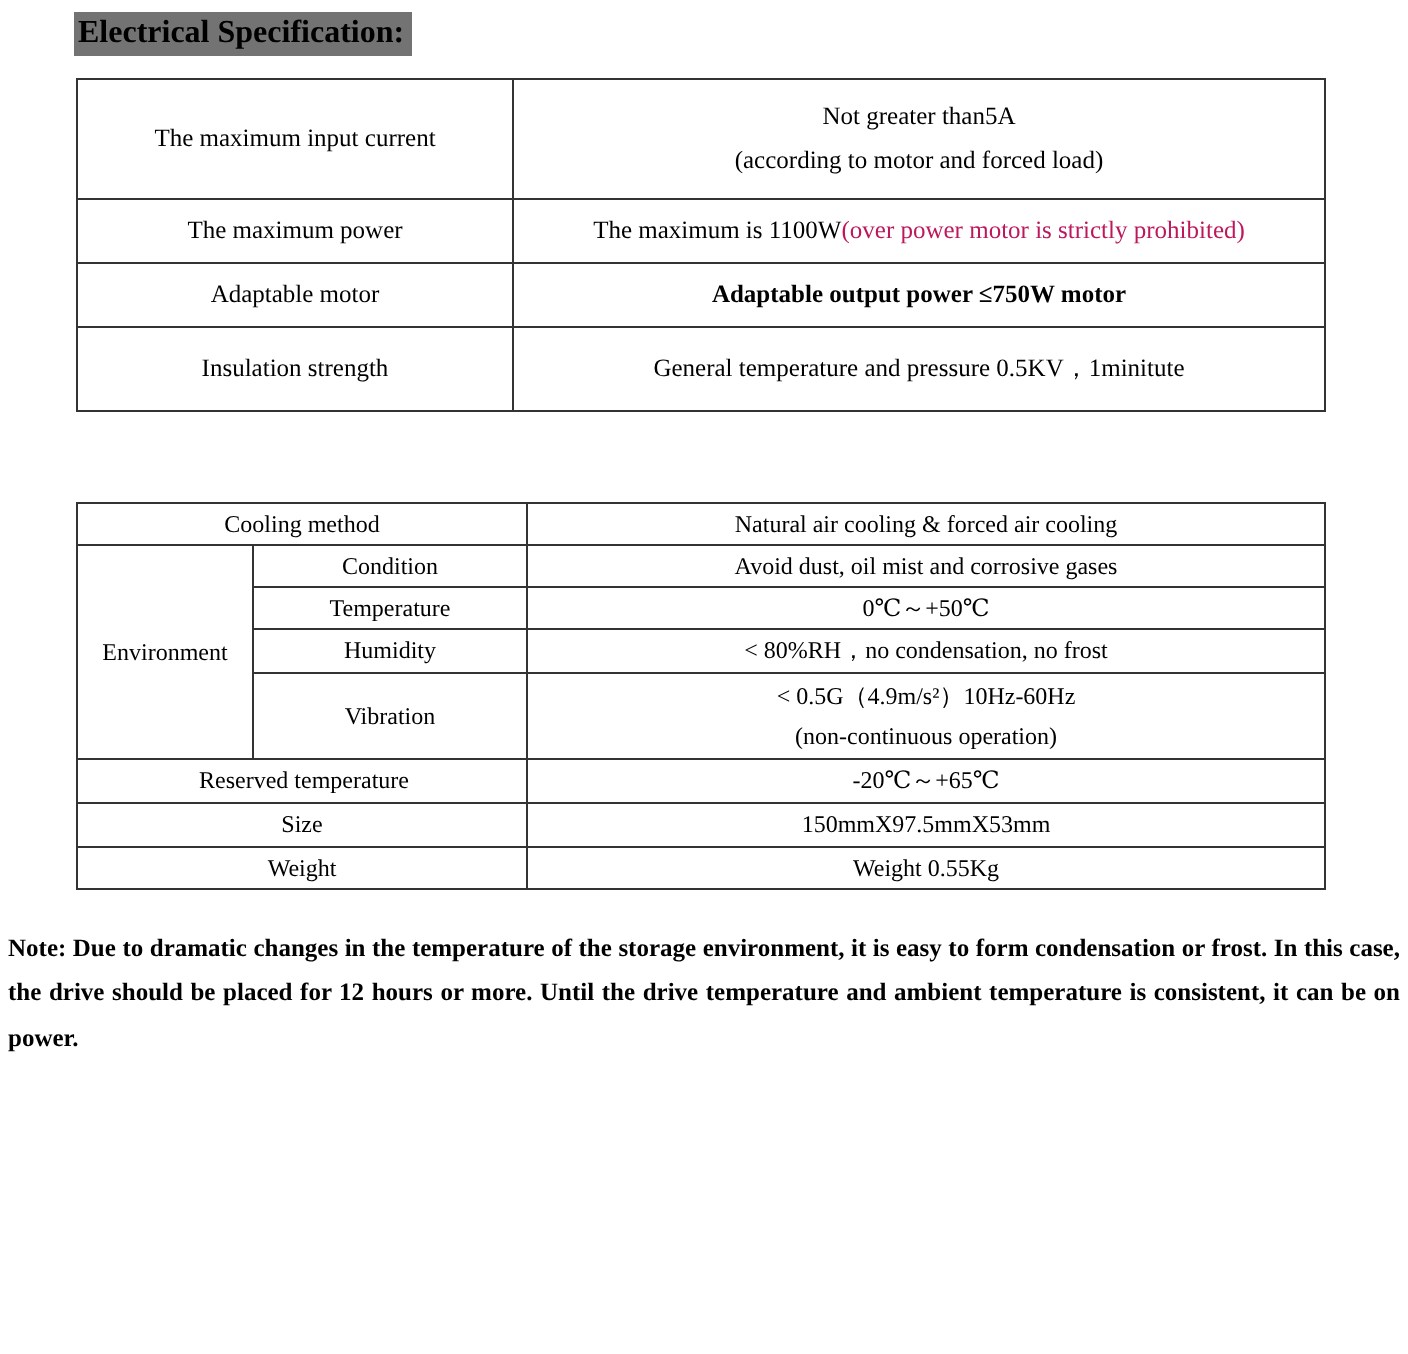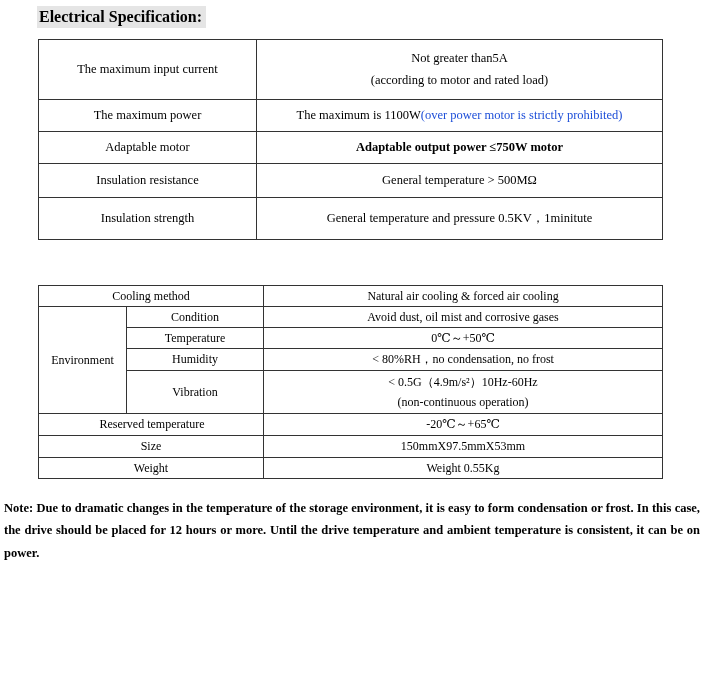--- a/index.html
+++ b/index.html
@@ -56,48 +56,44 @@
     font-weight: bold;
     text-align: justify;
     line-height: 1.78;
   }
 </style>
 </head>
 <body>
 
 <div class="page">
 
-  <h1 class="title" style="background-color: #e5e5e5;">Electrical Specification:</h1>
+  <h1 class="title" style="background-color: #737373;">Electrical Specification:</h1>
 
 
   
   <table class="spec t1">
     <colgroup>
         <col style="width:218px">
         <col style="width:406px">
       </colgroup>
     <tbody>
     <tr style="height:60px">
       <td>The maximum input current</td>
       <td class="two-line">
         <div>Not greater than5A</div>
-        <div>(according to motor and rated load)</div>
+        <div>(according to motor and forced load)</div>
       </td>
     </tr>
     <tr style="height:32px">
       <td>The maximum power</td>
-      <td><span>The maximum is 1100W</span><span style="color: #1d4ed8;">(over power motor is strictly prohibited)</span></td>
+      <td><span>The maximum is 1100W</span><span style="color: #be185d;">(over power motor is strictly prohibited)</span></td>
     </tr>
     <tr style="height:32px">
       <td>Adaptable motor</td>
       <td class="bold">Adaptable output power ≤750W motor</td>
-    </tr>
-    <tr style="height:34px">
-      <td>Insulation resistance</td>
-      <td>General temperature &gt; 500MΩ</td>
     </tr>
     <tr style="height:42px">
       <td>Insulation strength</td>
       <td>General temperature and pressure 0.5KV，1minitute</td>
     </tr>
   </tbody>
     </table>
 
 
   

